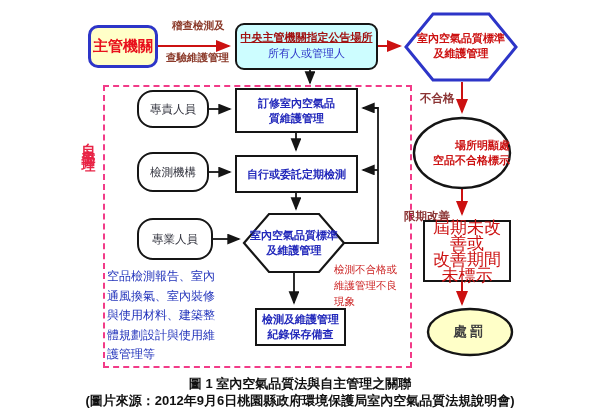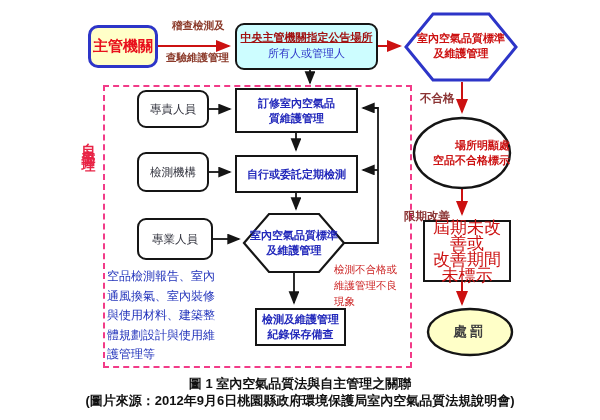--- a/index.html
+++ b/index.html
@@ -22,21 +22,21 @@
     border:2.5px solid #151515;border-radius:9px;padding-top:5px;text-align:center;line-height:16px;}
   .designated .l1{color:#a11212;font-weight:bold;font-size:11px;text-decoration:underline;}
   .designated .l2{color:#2d35c8;font-size:11px;}
   .hex-text{color:#cc1111;font-weight:bold;font-size:11px;line-height:15px;text-align:center;}
   .hex-top-text{left:406px;top:31px;width:110px;}
 
   
   .dashed-region{left:103px;top:85px;width:309px;height:283px;border:2.5px dashed #f23b88;}
   .vlabel{left:80px;top:132px;height:130px;writing-mode:vertical-rl;text-orientation:upright;
     color:#e82446;font-weight:bold;font-size:14px;letter-spacing:5px;}
-  .role{border:2.5px solid #151515;border-radius:9px;background:#fff;color:#33343f;font-size:11.5px;}
+  .role{border:2.5px solid #151515;border-radius:16px;background:#fff;color:#33343f;font-size:11.5px;}
   .role1{left:137px;top:90px;width:72px;height:38px;}
   .role2{left:137px;top:152px;width:72px;height:40px;}
   .role3{left:137px;top:218px;width:76px;height:42px;}
   .procbox{border:2.5px solid #151515;background:#fff;color:#2228bb;font-weight:bold;font-size:11px;line-height:15px;}
   .plan{left:235px;top:88px;width:123px;height:45px;padding:18px;}
   .test{left:235px;top:155px;width:123px;height:38px;}
   .hex-mid-text{left:244px;top:228px;width:100px;color:#2228bb;font-weight:bold;font-size:11px;line-height:15px;text-align:center;}
   .record{left:255px;top:308px;width:91px;height:38px;border-width:2px;}
   .scope{left:107px;top:267px;width:136px;color:#2233bb;font-weight:normal;font-size:12px;line-height:19.5px;white-space:nowrap;}
   .failnote{left:334px;top:261px;width:80px;color:#cc2222;font-size:10.5px;line-height:16px;white-space:nowrap;}

